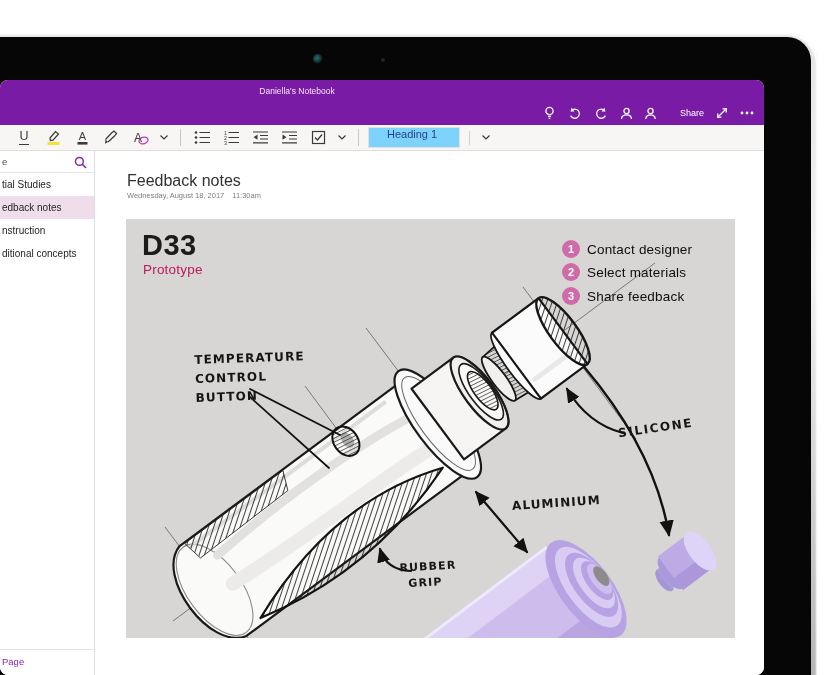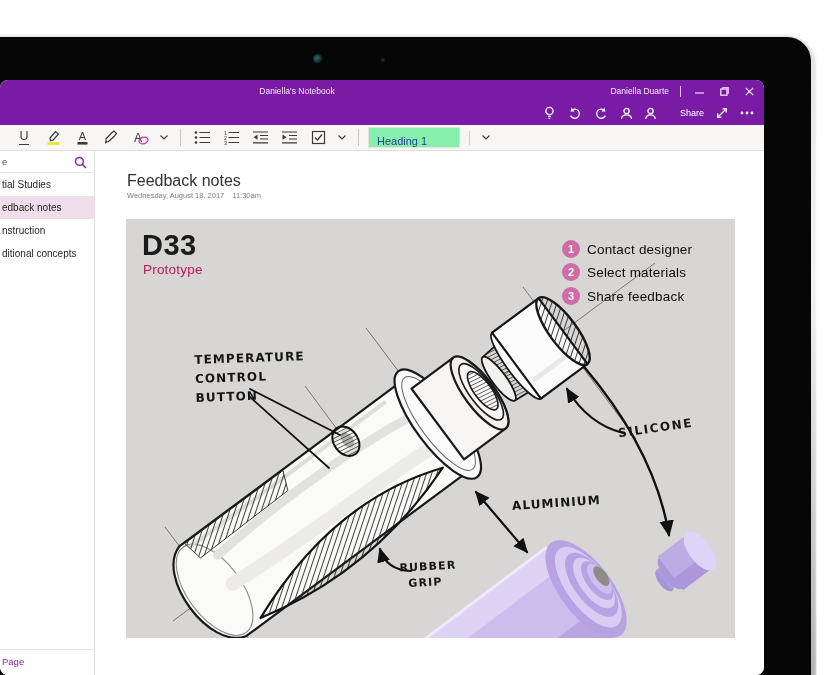--- a/index.html
+++ b/index.html
@@ -36,22 +36,22 @@
   .ribbon { position:absolute; left:0; top:45px; width:100%; height:26px; background:var(--ribbon-bg,#f7f6f4);
     border-bottom:1px solid #e1dfdd; display:flex; align-items:center; gap:5px; overflow:hidden; }
   .rbtn { width:24px; height:22px; background:none; border:none; display:flex; align-items:center; justify-content:center;
     color:#3b3a39; cursor:pointer; flex:0 0 auto; }
   .rbtn.cut { width:12px; margin-left:-5px; overflow:hidden; justify-content:flex-start; }
   .rbtn.narrow { width:14px; }
   .glyph { font-size:12.5px; color:#3b3a39; line-height:1; }
   .glyph.u { text-decoration:none; border-bottom:1.4px solid #3b3a39; padding-bottom:1px; }
   .rdivider { width:1px; height:17px; background:#c8c6c4; margin:0 4px; flex:0 0 auto; }
   .rdivider.small { height:14px; background:#d2d0ce; }
-  .style-select { width:92px; height:21px; background:#86efac; border:1px solid #e3e1df; display:flex; align-items:flex-end;
-    padding-left:8px; cursor:pointer; flex:0 0 auto; }
+  .style-select { width:92px; height:21px; background:#7dd3fc; border:1px solid #e3e1df; display:flex; align-items:flex-start;
+    padding-left:18px; cursor:pointer; flex:0 0 auto; }
   .style-select span { font-size:11px; color:var(--heading-blue,#24418f); }
 
   
   .main { position:absolute; left:0; top:71px; width:100%; height:524px; display:flex; }
   .sidebar { position:relative; width:95px; height:100%; background:#fff; border-right:1px solid #e1dfdd; flex:0 0 auto; }
   .search-row { position:relative; height:22px; border-bottom:1px solid #e7e5e3; cursor:text; }
   .search-fragment { position:absolute; left:2px; top:5px; font-size:9.5px; color:#55514e; }
   .search-icon-wrap { position:absolute; right:7px; top:4px; }
   .page-item { position:relative; height:23px; display:flex; align-items:center; padding-left:2px;
     font-size:10px; color:#201f1e; cursor:pointer; white-space:nowrap; }
@@ -90,40 +90,20 @@
   <div class="device-frame"></div>
   <div class="device-bezel"></div>
   <div class="webcam"></div>
   <div class="sensor-dot"></div>
 
   <div class="screen">
 
     <header class="titlebar">
       <div class="tb-title">Daniella's Notebook</div>
 
-      <div class="tb-right">
-        <span class="tb-user">Daniella Duarte</span>
-        <span class="tb-sep"></span>
-        <button class="winbtn">
-          <svg width="9" height="9" viewBox="0 0 9 9">
-              <line x1="0" y1="6" x2="9" y2="6" stroke="#fff" stroke-width="1.1"></line>
-            </svg>
-        </button>
-        <button class="winbtn">
-          <svg width="9" height="9" viewBox="0 0 9 9">
-              <rect x="0.8" y="2" width="6.2" height="6.2" fill="none" stroke="#fff" stroke-width="1.1"></rect>
-              <path d="M2.8,2 V0.8 H8.2 V6.2 H7" fill="none" stroke="#fff" stroke-width="1.1"></path>
-            </svg>
-        </button>
-        <button class="winbtn">
-          <svg width="9" height="9" viewBox="0 0 9 9">
-              <path d="M0.8,0.8 L8.2,8.2 M8.2,0.8 L0.8,8.2" stroke="#fff" stroke-width="1.1"></path>
-            </svg>
-        </button>
-      </div>
 
       <div class="tb-actions">
         <button>
           <svg width="13" height="14" viewBox="0 0 13 14">
               <circle cx="6.5" cy="5" r="3.6" fill="none" stroke="#fff" stroke-width="1.3"></circle>
               <line x1="5" y1="10.3" x2="8" y2="10.3" stroke="#fff" stroke-width="1.3"></line>
               <line x1="5.6" y1="12.3" x2="7.4" y2="12.3" stroke="#fff" stroke-width="1.3"></line>
             </svg>
         </button>
         <button>

